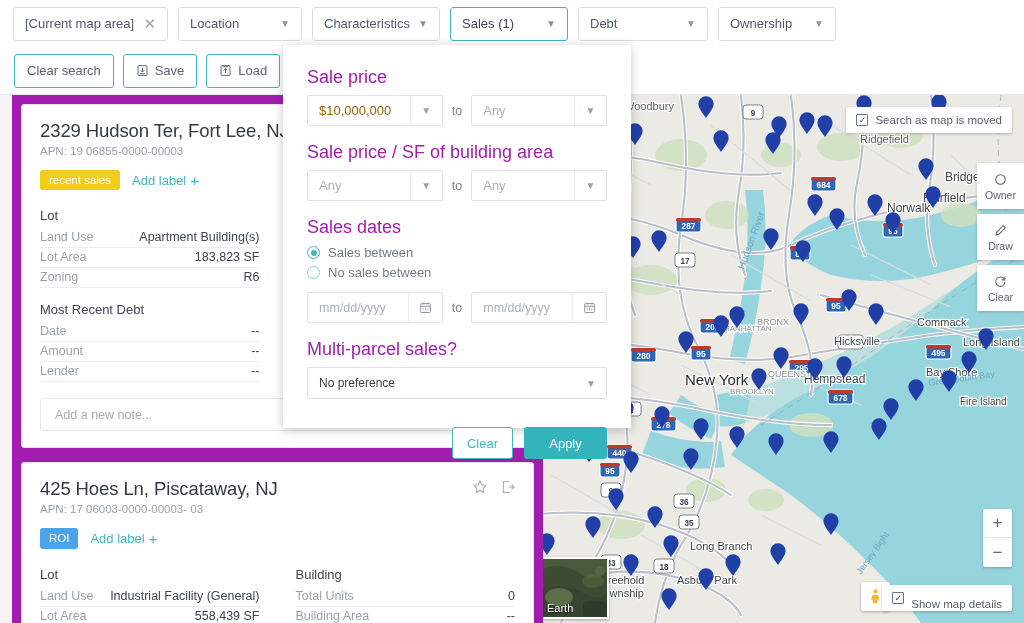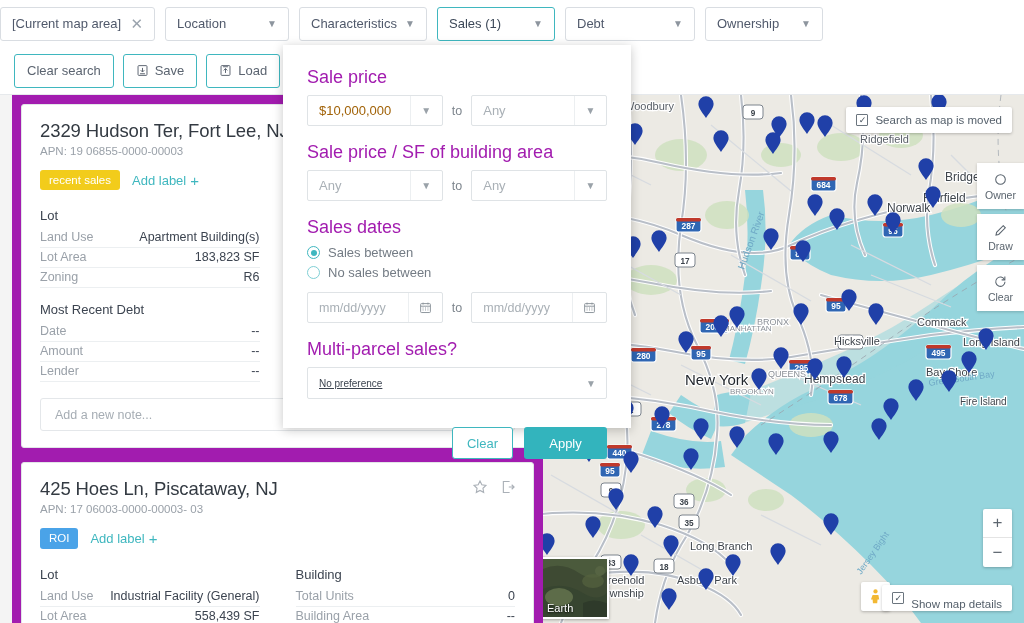--- a/index.html
+++ b/index.html
@@ -9,21 +9,21 @@
     font-family: "Liberation Sans", sans-serif;
     background: #ffffff;
     color: #3c4858;
   }
   #app { position: relative; width: 1024px; height: 623px; overflow: hidden; background:#f4f4f4; }
 
   
   .filterbar {
     position: absolute; top: 0; left: 0; width: 1024px; height: 47px;
     background: #ffffff; display: flex; align-items: center;
-    gap: 10px; z-index: 30;
+    padding-left: 13px; gap: 10px; z-index: 30;
   }
   .fchip {
     height: 34px; border: 1px solid #d9dde2; border-radius: 3px; background:#fff;
     display: flex; align-items: center; padding: 0 11px; gap: 8px;
     font-size: 13px; color: #50596b; white-space: nowrap; cursor: pointer;
   }
   .fchip.area { width: 155px; justify-content: space-between; }
   .fchip.loc { width: 124px; justify-content: space-between; }
   .fchip.chars { width: 128px; justify-content: space-between; }
   .fchip.sales { width: 118px; justify-content: space-between;
@@ -150,21 +150,21 @@
   .rdot.on:after { content:""; width:6px; height:6px; border-radius:50%; background:#3fb7bf; }
   .rdot.off { border-color:#7fcfd5; }
   .dfield {
     flex:1; height:31px; border:1px solid #dfe3e6; border-radius:2px; display:flex; align-items:center; background:#fff;
   }
   .dfield .txt { flex:1; padding:0 11px; font-size:12.5px; color:#a9b0b6; }
   .dfield .cal { width:34px; height:100%; border-left:1px solid #eceff1; display:flex; align-items:center; justify-content:center; }
   .dfield .cal svg { width:13px; height:13px; stroke:#8c949b; fill:none; stroke-width:1.2; }
   .wide { width:100%; height:32px; border:1px solid #dfe3e6; border-radius:2px;
           display:flex; align-items:center; cursor:pointer; }
-  .wide .txt { flex:1; padding:0 11px; font-size:10px; color:#3c4450;text-decoration:underline; }
+  .wide .txt { flex:1; padding:0 11px; font-size:12px; color:#3c4450; }
   .wide .arr { width:30px; display:flex; align-items:center; justify-content:center; color:#9aa2a9; font-size:10px; }
   .pbtns { display:flex; justify-content:flex-end; gap:11px; margin-top: 28px; }
   .pbtn { height:32px; min-width: 53px; border-radius:3px; display:flex; align-items:center;
           justify-content:center; font-size:13px; cursor:pointer; padding: 0 14px; }
   .pbtn.ghost { border:1px solid #3fb7bf; color:#3fb7bf; background:#fff; }
   .pbtn.fill { background:#33b4bd; color:#fff; min-width: 83px; }
 </style>
 </head>
 <body>
 

